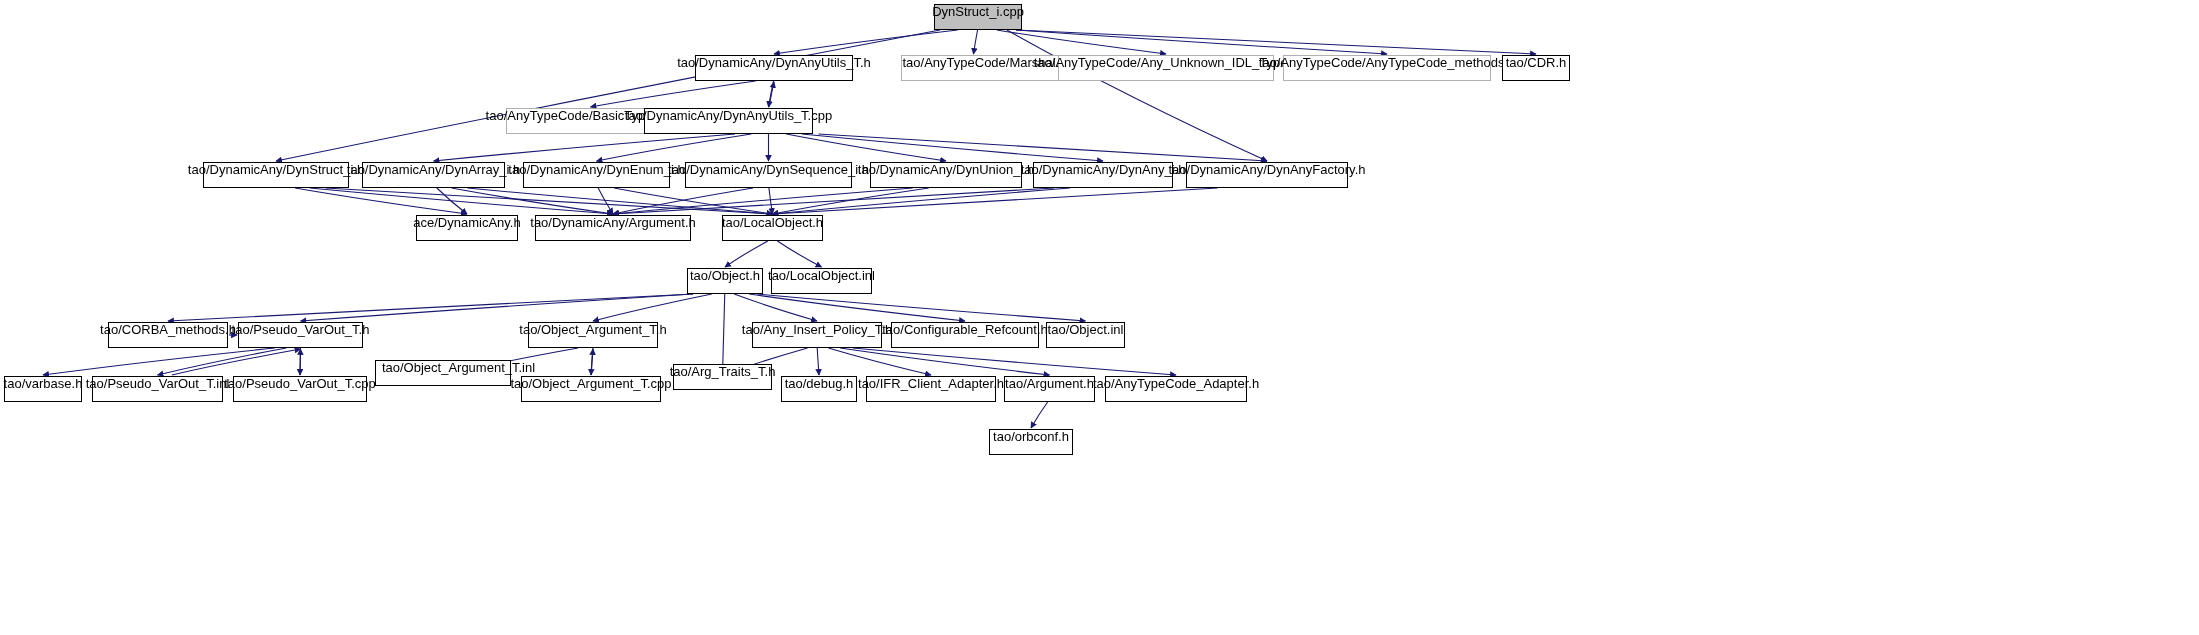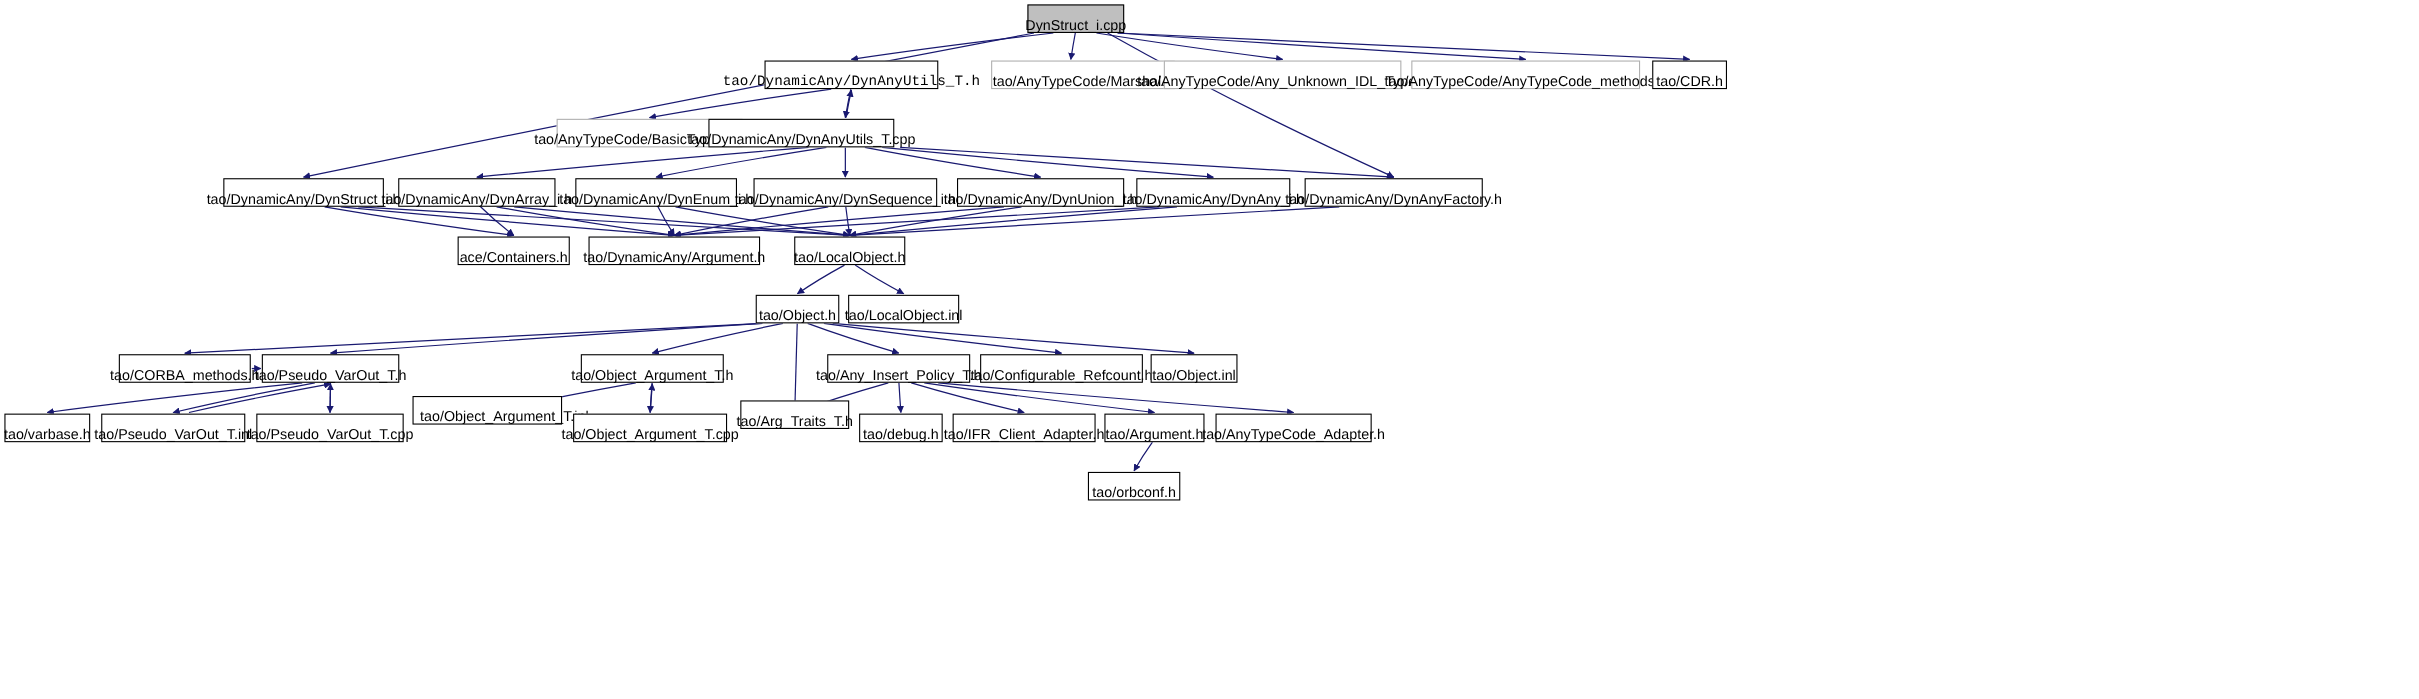--- a/index.html
+++ b/index.html
@@ -20,21 +20,21 @@
     left: 0;
     top: 0;
     width: 2199px;
     height: 635px;
     pointer-events: none;
   }
   .node {
     position: absolute;
     box-sizing: border-box;
     display: flex;
-    align-items: flex-end;
+    align-items: flex-start;
     justify-content: center;
     height: 26px;
     background: #ffffff;
     border: 1px solid #b0b0b0;
     font-size: 13px;
     line-height: 13px;
     color: #000000;
     white-space: nowrap;
     padding: 0 6px;
     letter-spacing: 0px;
@@ -109,21 +109,21 @@
       <path d="M 807.55 348 Q 759.922 361.5 722.5 375" fill="none" stroke="#191970" stroke-width="1.1" marker-end="url(#arrow)"></path>
       <path d="M 817.2 348 Q 817.9920000000001 361.5 819 375" fill="none" stroke="#191970" stroke-width="1.1" marker-end="url(#arrow)"></path>
       <path d="M 828.4 348 Q 873.5440000000001 361.5 931 375" fill="none" stroke="#191970" stroke-width="1.1" marker-end="url(#arrow)"></path>
       <path d="M 840.25 348 Q 932.32 361.5 1049.5 375" fill="none" stroke="#191970" stroke-width="1.1" marker-end="url(#arrow)"></path>
       <path d="M 852.9 348 Q 1000.45 361.5 1176 375" fill="none" stroke="#191970" stroke-width="1.1" marker-end="url(#arrow)"></path>
       <path d="M 1047.65 402 Q 1038.326 415 1031 428" fill="none" stroke="#191970" stroke-width="1.1" marker-end="url(#arrow)"></path>
     </svg>
 <div class="node root" style="left: 934px; top: 4px; width: 88px;">
       <span>DynStruct_i.cpp</span>
     </div>
-    <div class="node strong" style="left: 695px; top: 55px; width: 158px; font-family: Liberation Mono, monospace;">
+    <div class="node strong" style="left: 695px; top: 55px; width: 158px;">
       <span>tao/DynamicAny/DynAnyUtils_T.h</span>
     </div>
     <div class="node" style="left: 901px; top: 55px; width: 167px;">
       <span>tao/AnyTypeCode/Marshal.h</span>
     </div>
     <div class="node" style="left: 1058px; top: 55px; width: 216px;">
       <span>tao/AnyTypeCode/Any_Unknown_IDL_Type.h</span>
     </div>
     <div class="node" style="left: 1283px; top: 55px; width: 208px;">
       <span>tao/AnyTypeCode/AnyTypeCode_methods.h</span>
@@ -152,21 +152,21 @@
     <div class="node strong" style="left: 870px; top: 162px; width: 152px;">
       <span>tao/DynamicAny/DynUnion_i.h</span>
     </div>
     <div class="node strong" style="left: 1033px; top: 162px; width: 140px;">
       <span>tao/DynamicAny/DynAny_i.h</span>
     </div>
     <div class="node strong" style="left: 1186px; top: 162px; width: 162px;">
       <span>tao/DynamicAny/DynAnyFactory.h</span>
     </div>
     <div class="node strong" style="left: 416px; top: 215px; width: 102px;">
-      <span>ace/Containers.h</span>
+      <span>ace/DynamicAny.h</span>
     </div>
     <div class="node strong" style="left: 535px; top: 215px; width: 156px;">
       <span>tao/DynamicAny/Argument.h</span>
     </div>
     <div class="node strong" style="left: 722px; top: 215px; width: 101px;">
       <span>tao/LocalObject.h</span>
     </div>
     <div class="node strong" style="left: 687px; top: 268px; width: 76px;">
       <span>tao/Object.h</span>
     </div>

